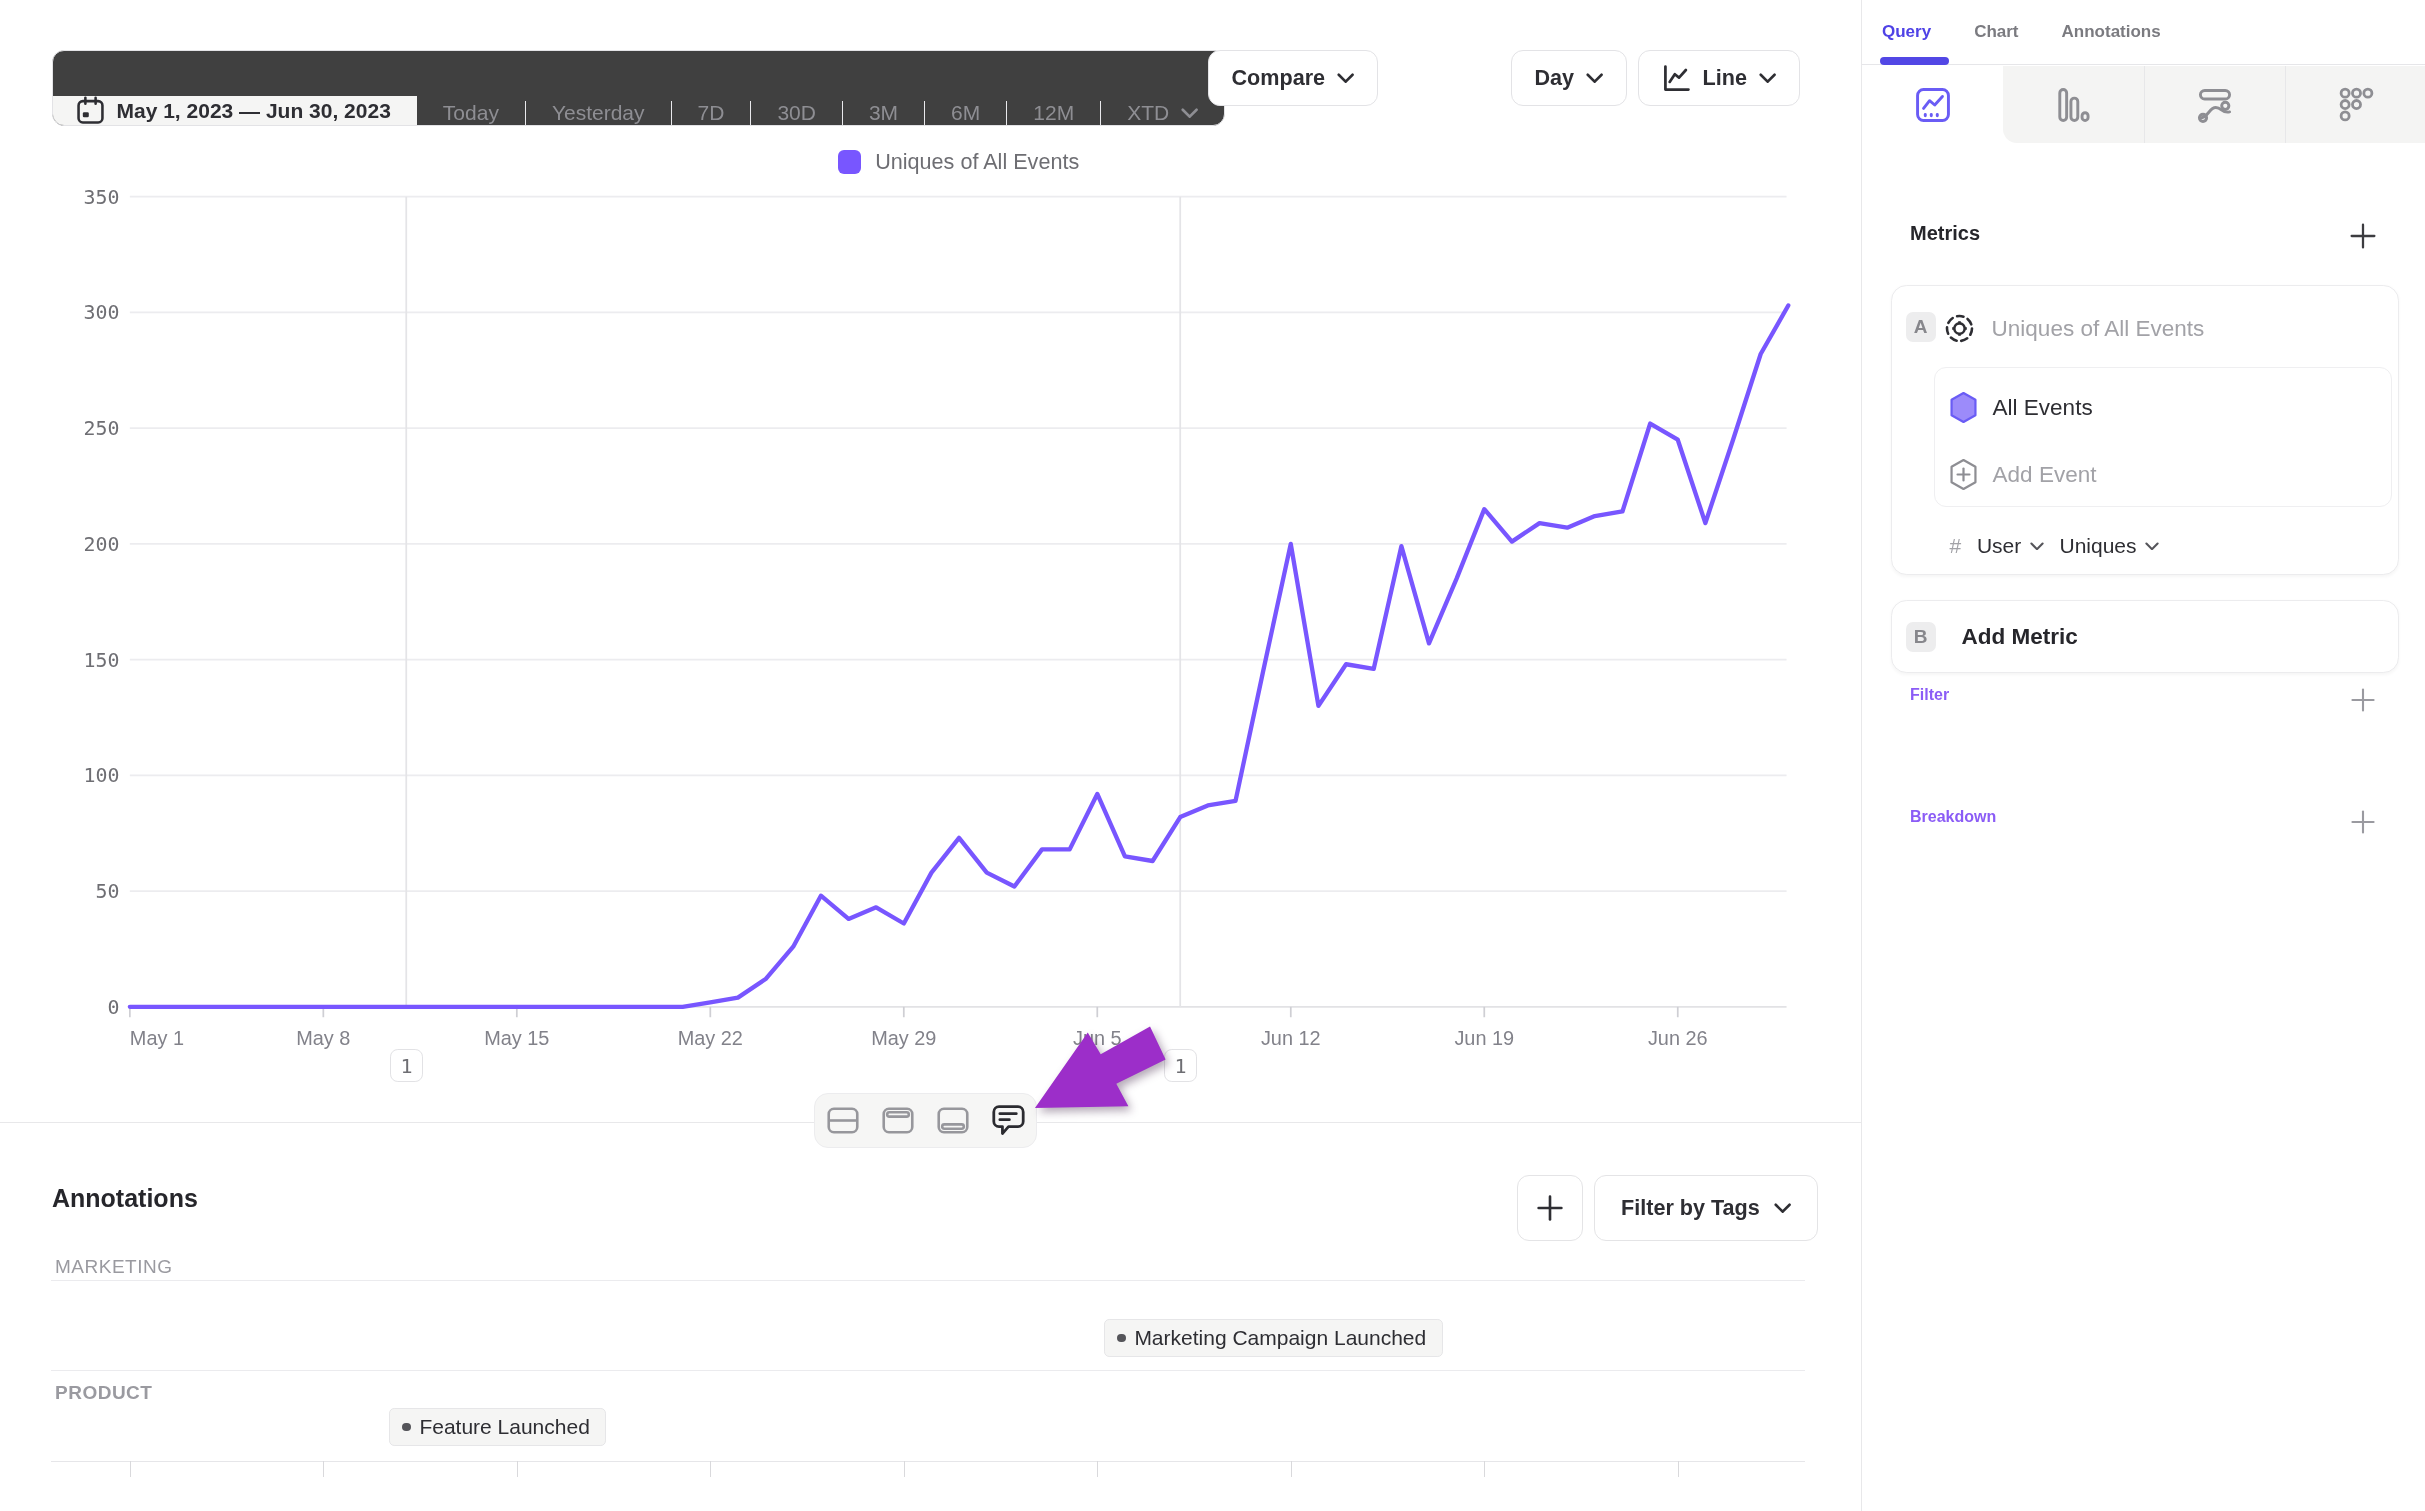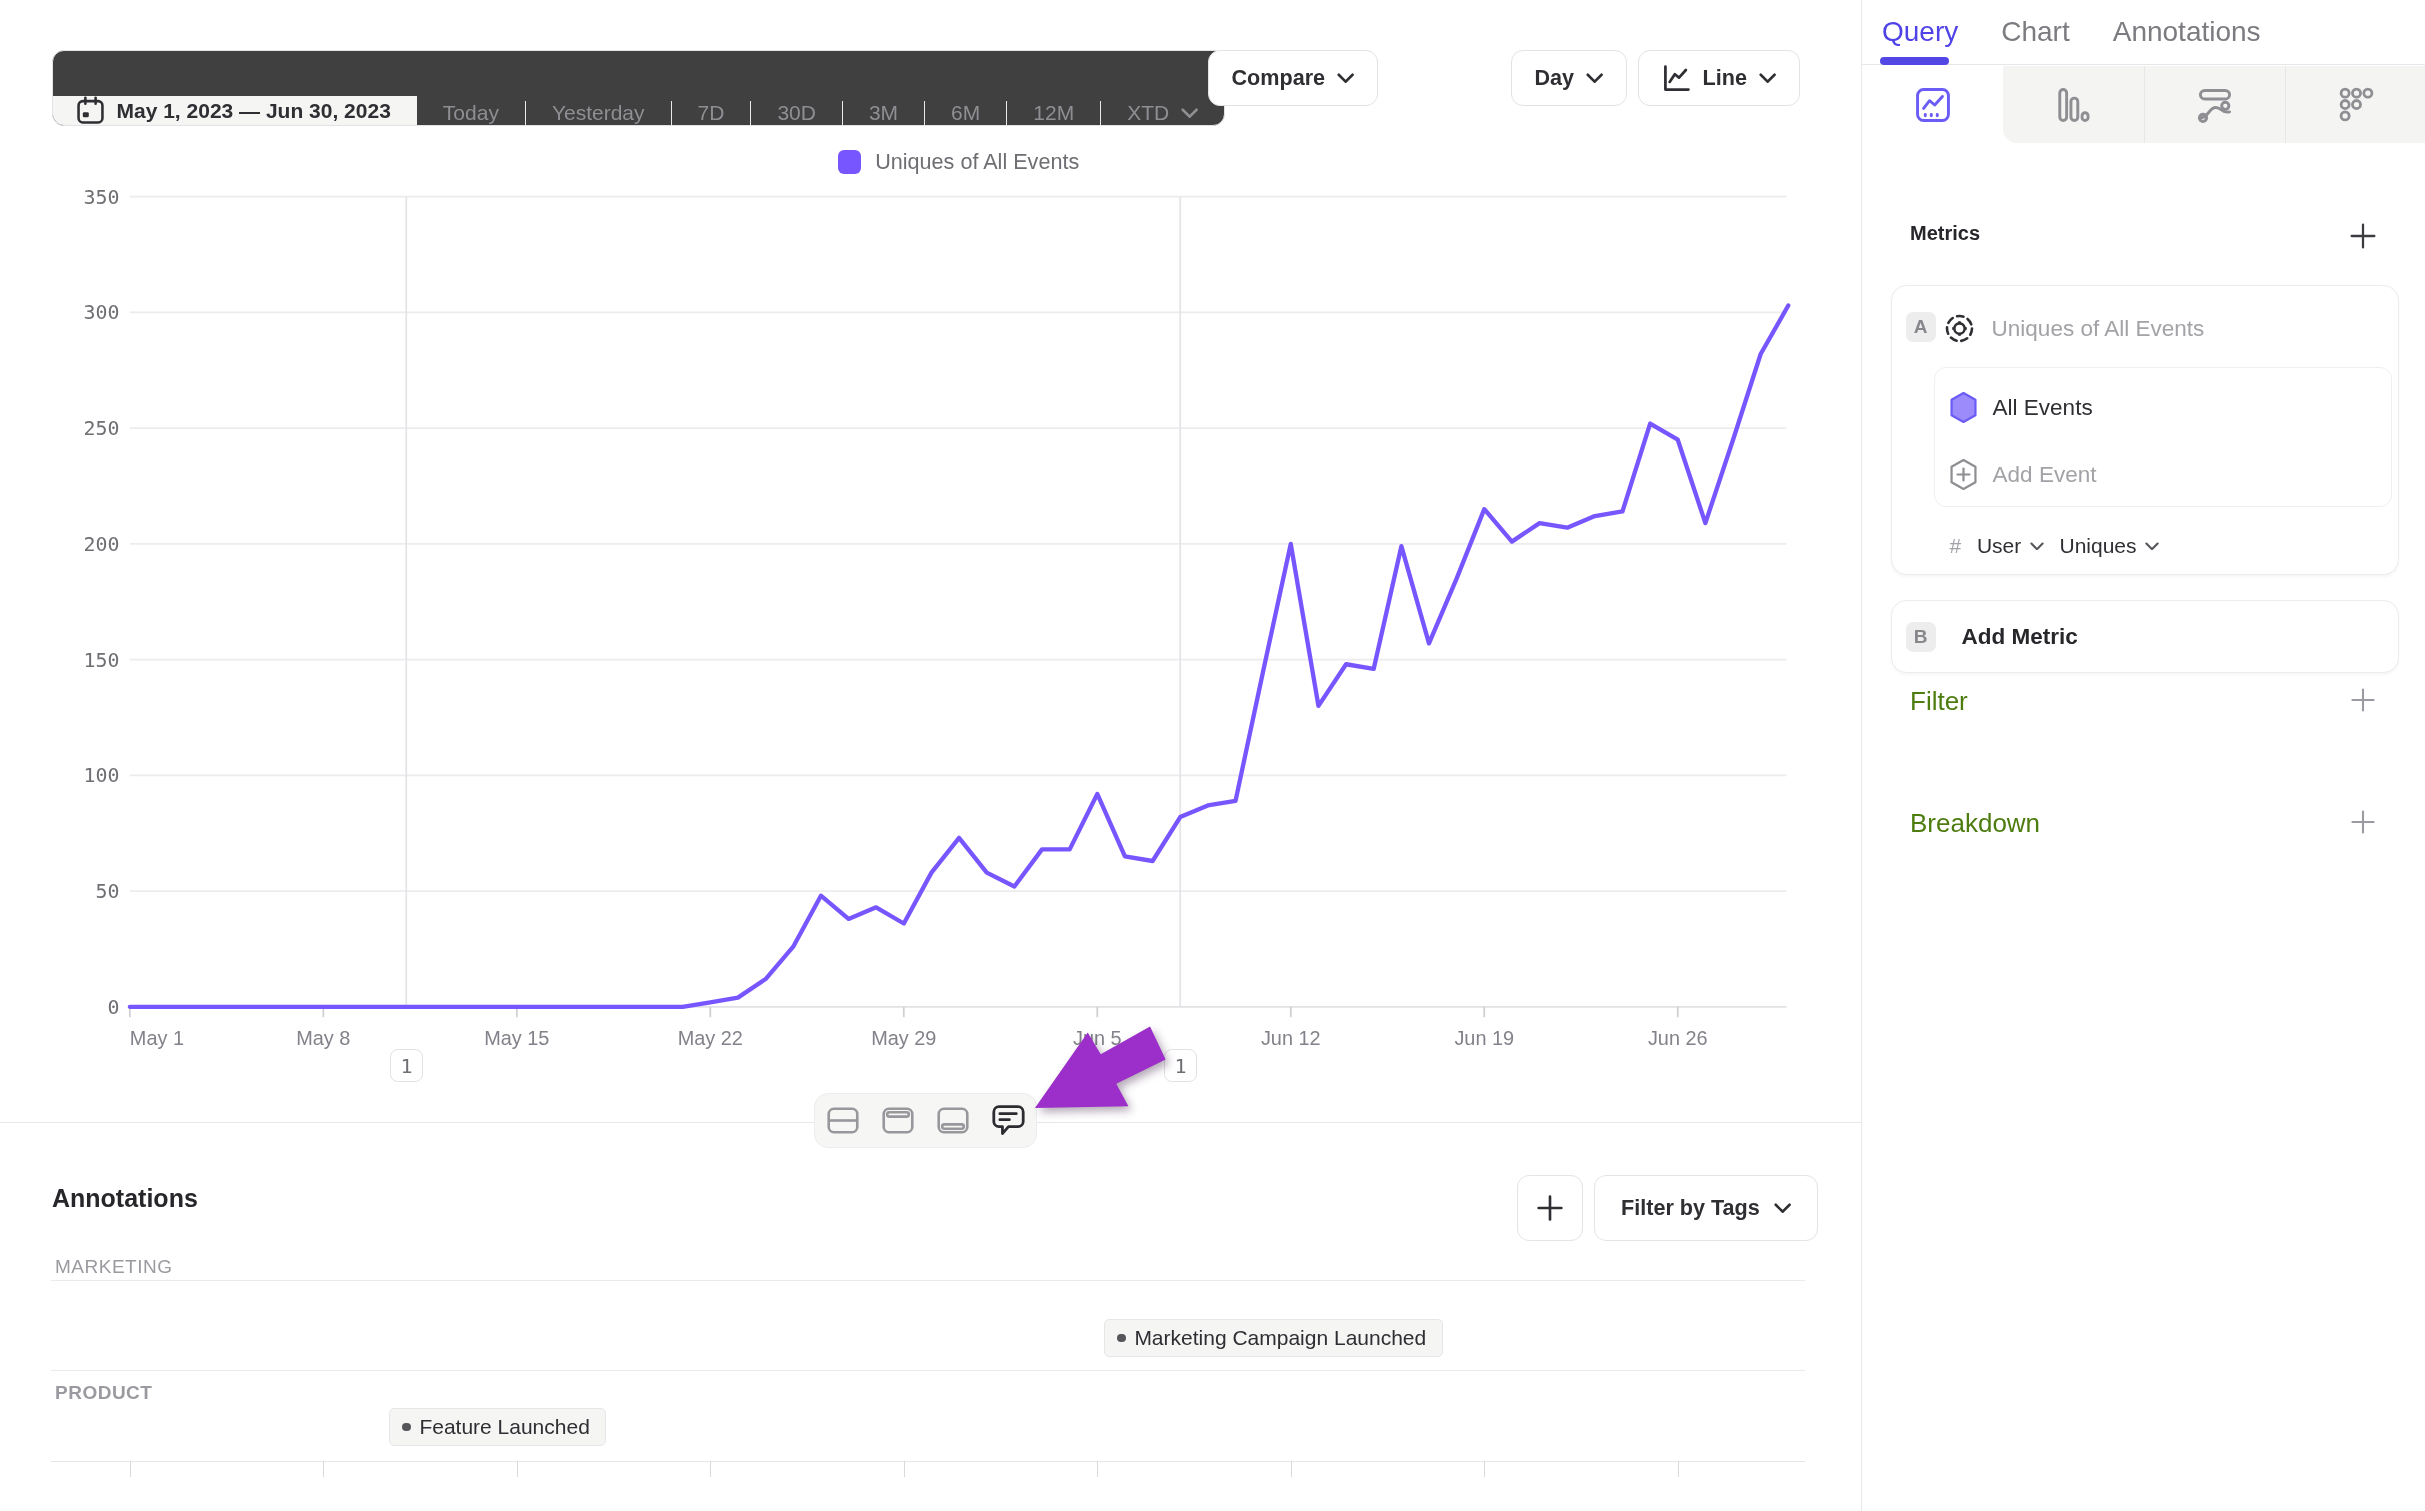--- a/index.html
+++ b/index.html
@@ -61,34 +61,34 @@
     white-space:nowrap; cursor:pointer; }
   .ann-chip .dot { width:8.7px; height:8.7px; border-radius:50%; background:#55555a; flex:0 0 auto; }
   #mini-axis { position:absolute; left:51px; top:1461px; width:1754px; height:0.9px; background:#e6e6e9; }
   .mini-tick { position:absolute; top:0; width:0.9px; height:15.6px; background:#d9d9dc; }
 
   
   #sidebar { position:absolute; left:1861px; top:0; width:564px; height:1511px; background:#fff;
     border-left:0.9px solid #e8e8ea; }
   .sb-tabs { position:absolute; left:0; top:0; width:564px; height:65px; border-bottom:0.9px solid #e6e6e9;
     display:flex; align-items:center; padding-left:20px; gap:43px; }
-  .sb-tab { font-size:28px; font-weight:400; color:#7b7b80; cursor:pointer; }
+  .sb-tab { font-size:17px; font-weight:700; color:#7b7b80; cursor:pointer; }
   .sb-tab.active { color:#4f42e6; }
   #sb-underline { position:absolute; left:18px; top:57px; width:69px; height:7.8px; border-radius:4.3px; background:#5247e5; }
   .typestrip { position:absolute; left:0; top:66px; width:564px; height:77px; display:flex; }
   .typetab { width:141px; display:flex; align-items:center; justify-content:center; cursor:pointer; background:#f4f4f3; }
   .typetab.active { background:#fff; }
   .typetab.rounded { border-bottom-left-radius:14px; }
   .typetab.b-left { border-left:0.9px solid #e7e7e9; }
   .typetab:last-child { width:141px; }
 
   .sb-h { position:absolute; left:48px; font-size:20px; font-weight:700; color:#26262b; }
   .sb-plus { position:absolute; left:485px; width:31px; height:31px; display:flex; align-items:center;
     justify-content:center; cursor:pointer; }
-  .sb-section-label { position:absolute; left:48px; font-size:26px; font-weight:400; color:#4d7c0f; }
+  .sb-section-label { position:absolute; left:48px; font-size:16px; font-weight:700; color:#8b5cf6; }
 
   .metric-card { position:absolute; left:28.6px; width:508px; background:#fff; border:0.9px solid #ececee;
     border-radius:15.6px; box-shadow:0 1.7px 3.5px rgba(0,0,0,.04); }
   #card-a { top:285px; height:290px; }
   #card-b { top:600px; height:73px; display:flex; align-items:center; cursor:pointer; }
   .metric-badge { position:absolute; left:14px; width:30px; height:30px; background:#ededee; border-radius:7px;
     display:flex; align-items:center; justify-content:center; font-size:19px; font-weight:700; color:#87878c; }
   #row-a-head { position:absolute; left:0; top:26px; width:100%; height:33px; }
   #gear-wrap { position:absolute; left:52px; top:0.9px; width:31px; height:31px; }
   #metric-a-label { position:absolute; left:100px; top:3.5px; font-size:22.5px; color:#a2a2a7; }

